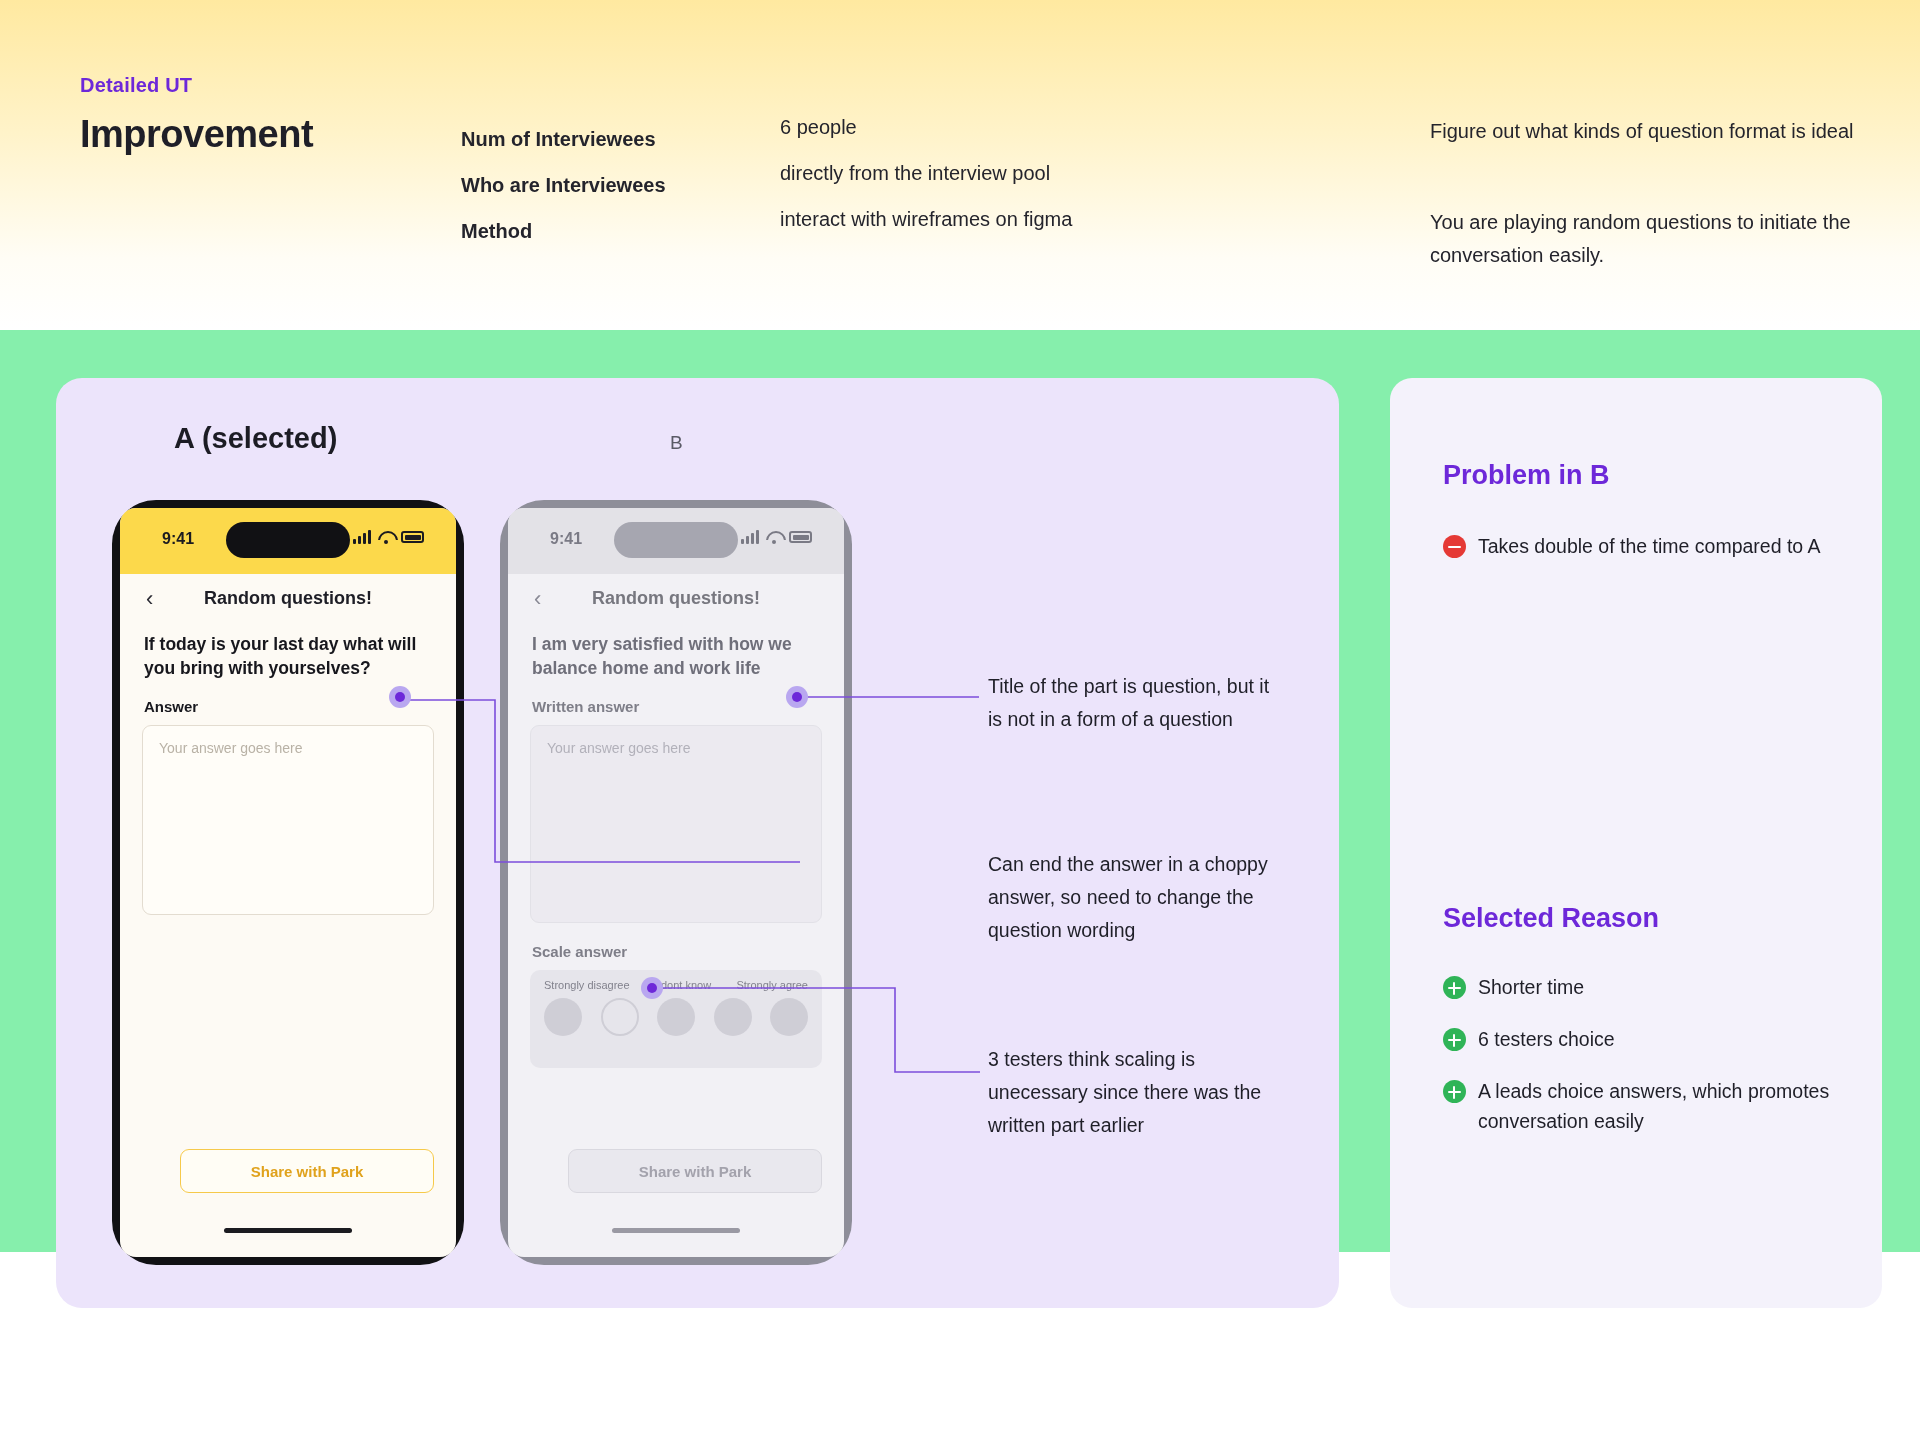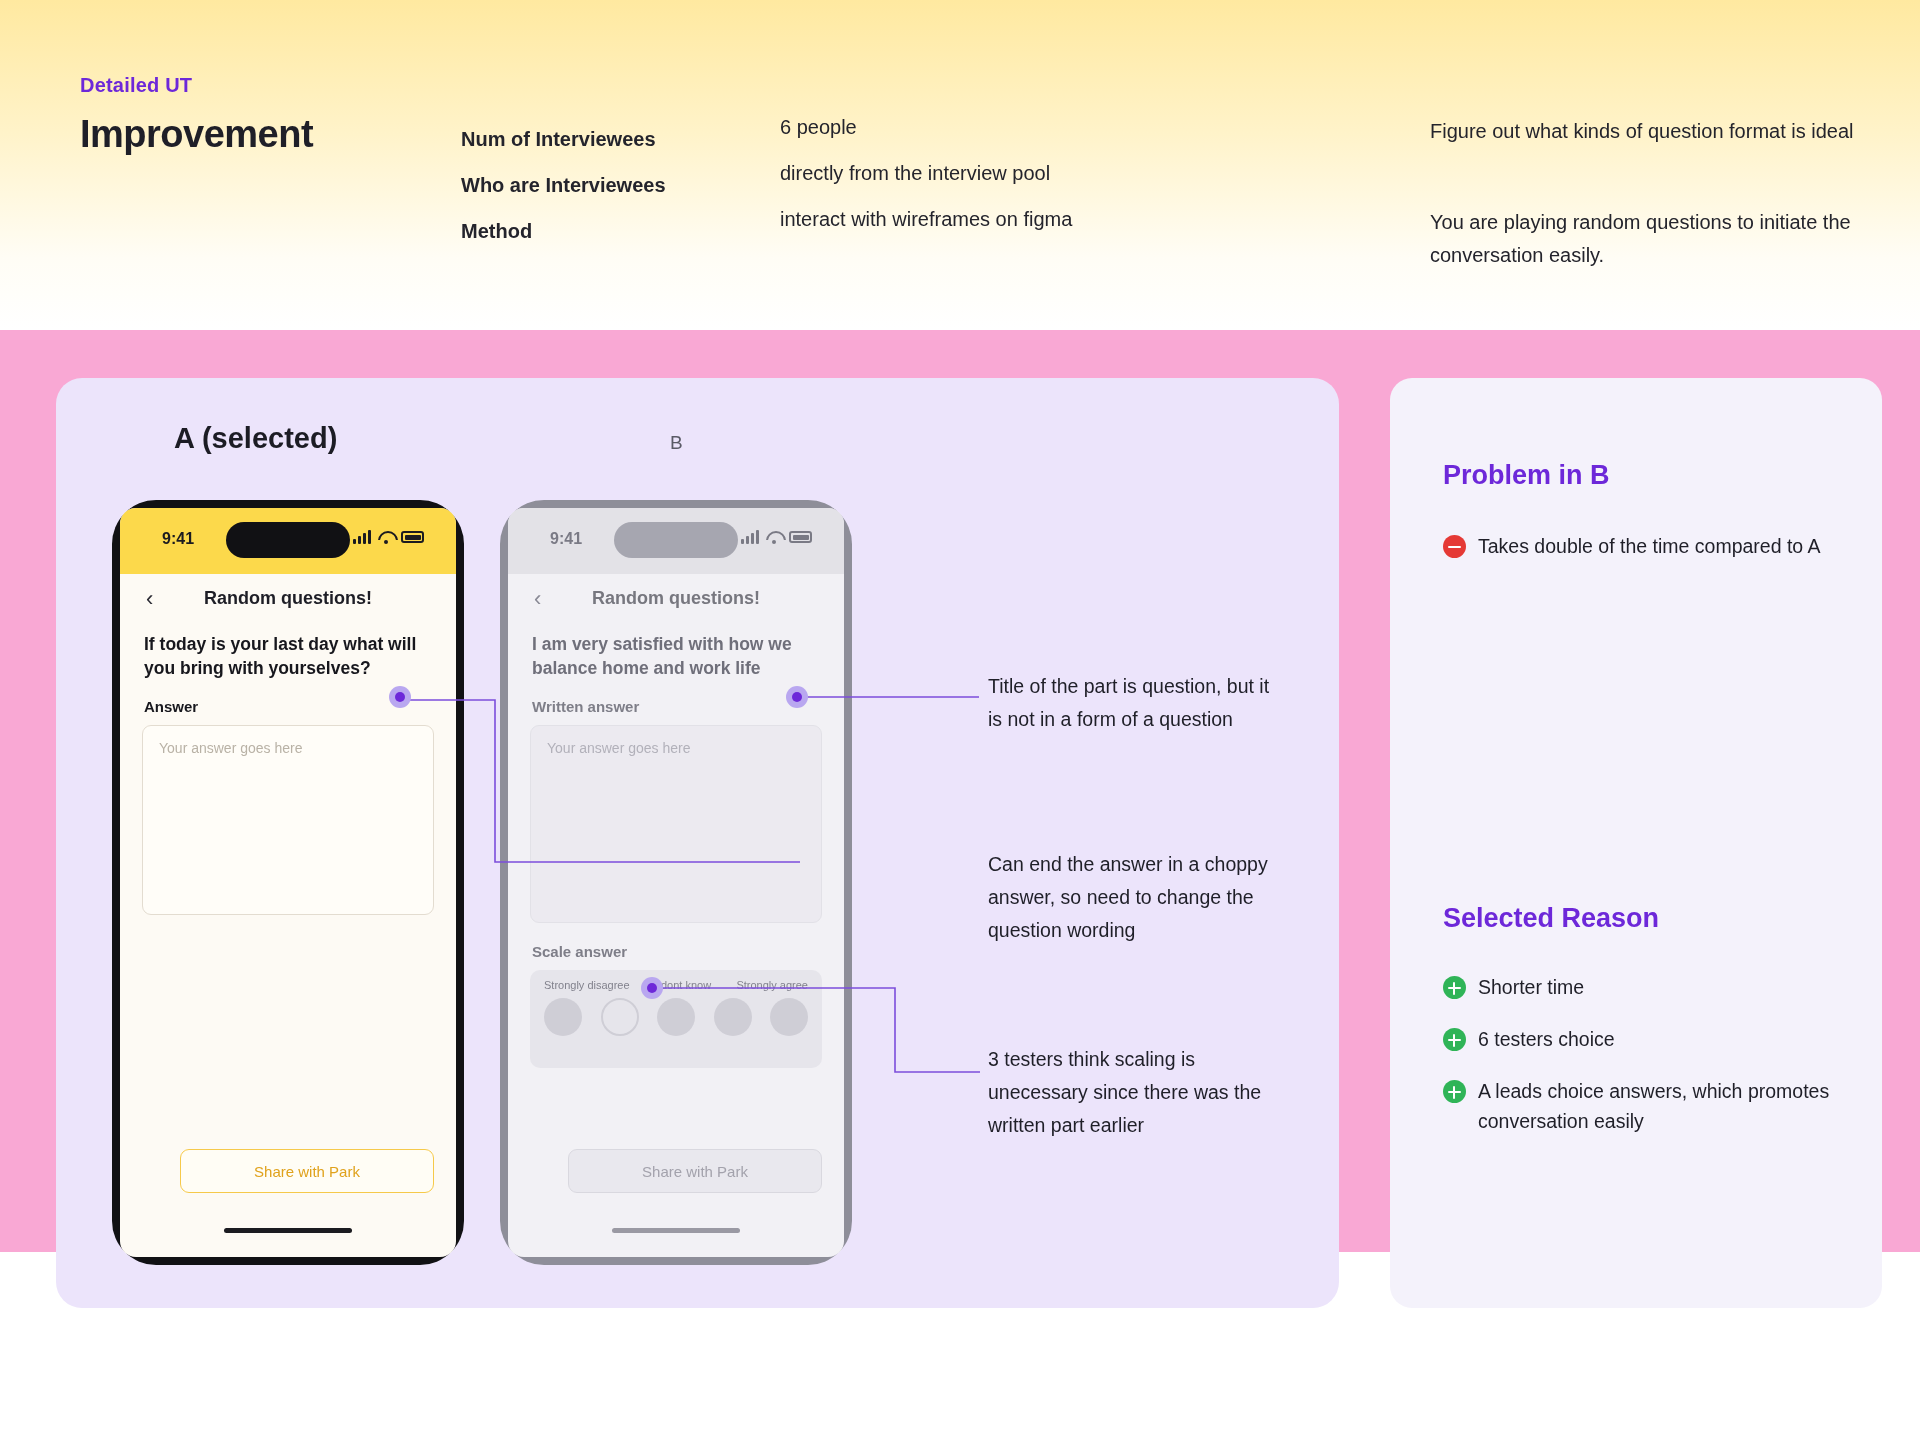--- a/index.html
+++ b/index.html
@@ -2,21 +2,21 @@
 <html><head>
 <meta charset="utf-8">
 <style>
   * { box-sizing: border-box; margin: 0; padding: 0; }
   html, body {
     width: 1920px; height: 1451px;
     font-family: "Liberation Sans", sans-serif;
     background: #ffffff;
     overflow: hidden;
   }
-  .page { position: relative; width: 1920px; height: 1252px; background:#f9a8d4;padding-left:10px; }
+  .page { position: relative; width: 1920px; height: 1252px; background:#86efac;padding-left:10px; }
 
   
   .header {
     position: absolute; left:0; top:0; width:1920px; height:330px;
     background: linear-gradient(180deg, #ffe9a0 0%, #fff3c9 40%, #fffdf5 78%, #ffffff 100%);
   }
   .hdr-eyebrow {
     position:absolute; left:80px; top:74px;
     font-size:20px; font-weight:bold; color:#6d28d9; letter-spacing:.2px;
   }
@@ -100,21 +100,21 @@
   .answer-ph.dim { color:#b2b1ba; }
 
   .scale-label { padding:20px 24px 0 24px; font-size:15px; font-weight:bold; color:#7e7e88; }
   .scale-card { margin:10px 22px 0 22px; height:98px; background:#e6e5eb; border-radius:10px; position:relative; }
   .scale-heads { display:flex; justify-content:space-between; padding:9px 14px 0 14px; font-size:11px; color:#82828d; line-height:13px; }
   .scale-faces { display:flex; justify-content:space-between; padding:6px 14px 0 14px; }
   .face { width:38px; height:38px; border-radius:50%; background:#cfced6; position:relative; }
   .face.ring { background:#e6e5eb; border:2.5px solid #cfced6; }
 
   .cta { position:absolute; left:22px; right:22px; bottom:64px; height:44px; border-radius:9px;
-         display:flex; align-items:center; justify-content:center; font-size:15px; font-weight:normal;margin-left:38px; }
+         display:flex; align-items:center; justify-content:center; font-size:15px; font-weight:bold;margin-left:38px; }
   .cta-a { background:#fffdf5; border:1.5px solid #f6c94a; color:#e0a21c; }
   .cta-b { background:#e9e8ee; border:1.5px solid #d9d8df; color:#a3a2ac; }
   .home-ind { position:absolute; left:50%; transform:translateX(-50%); bottom:24px; width:128px; height:5px; border-radius:3px; background:#1b1b20; }
   .home-ind.dim { background:#9a99a3; }
 
   
   .dot { position:absolute; width:22px; height:22px; border-radius:50%; background:#b9a7f0; display:flex; align-items:center; justify-content:center; }
   .dot::after { content:""; width:10px; height:10px; border-radius:50%; background:#6d28d9; }
   .ann-svg { position:absolute; left:0; top:0; width:1920px; height:1451px; pointer-events:none; }
   .ann-text { position:absolute; font-size:19.5px; line-height:33px; color:#1f1f28; }

